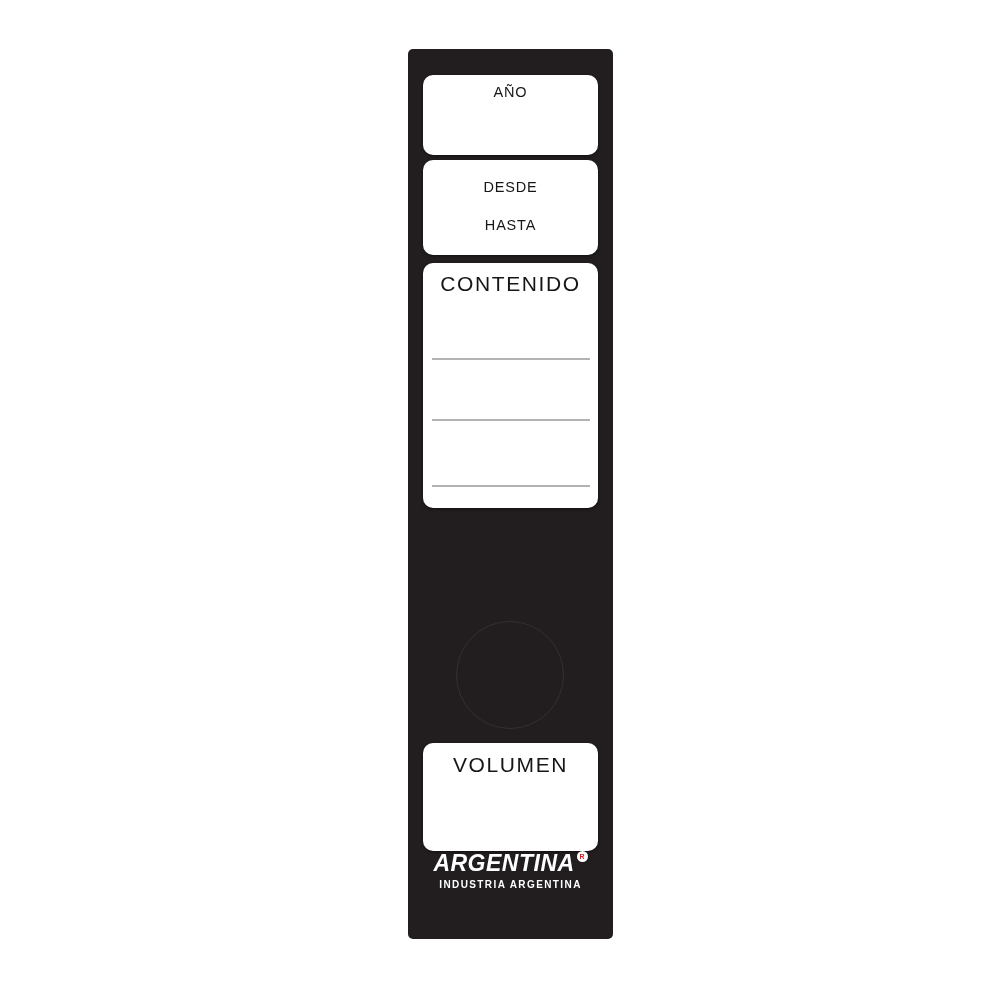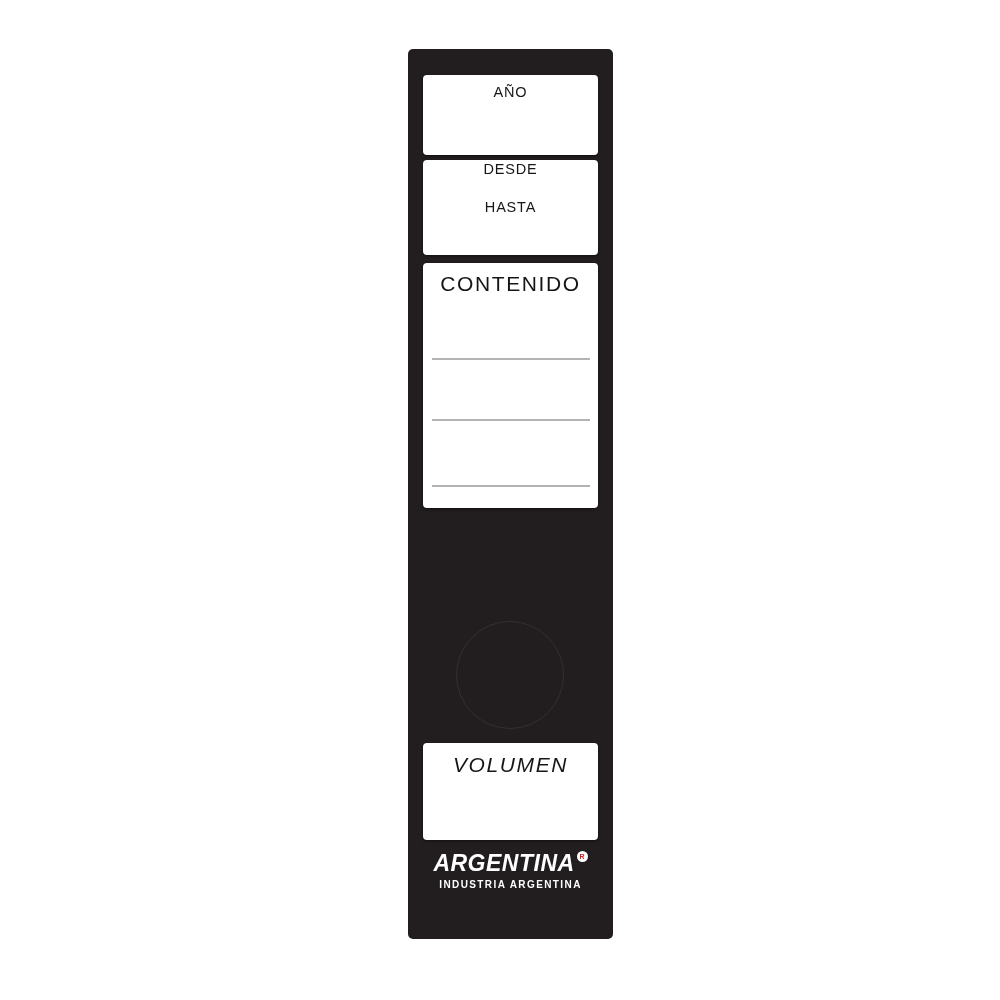--- a/index.html
+++ b/index.html
@@ -22,29 +22,29 @@
     width: 205px;
     height: 890px;
     background: #221e1f;
     border-radius: 5px;
   }
   .panel {
     position: absolute;
     left: 15px;
     width: 175px;
     background: #ffffff;
-    border-radius: 4px;
+    border-radius: 10px;
     box-shadow: 0 1px 3px rgba(0,0,0,0.55);
     box-sizing: border-box;
     text-align: center;
   }
   .panel-year    { top: 26px;  height: 80px;  padding-top: 9px; }
-  .panel-range   { top: 111px; height: 95px;  padding-top: 1px; }
+  .panel-range   { top: 111px; height: 95px;  padding-top: 19px; }
   .panel-content { top: 214px; height: 245px; padding-top: 9px; }
-  .panel-volume  { top: 694px; height: 97px;  padding-top: 10px; font-style: italic; }
+  .panel-volume  { top: 694px; height: 108px;  padding-top: 10px; }
   .field-title {
     display: block;
     color: #161616;
     letter-spacing: 0.8px;
   }
   .field-title.small { font-size: 14.5px; }
   .field-title.large { font-size: 21px; letter-spacing: 1.6px; }
   .field-title.hasta { margin-top: 22px; }
   .rule {
     position: absolute;

